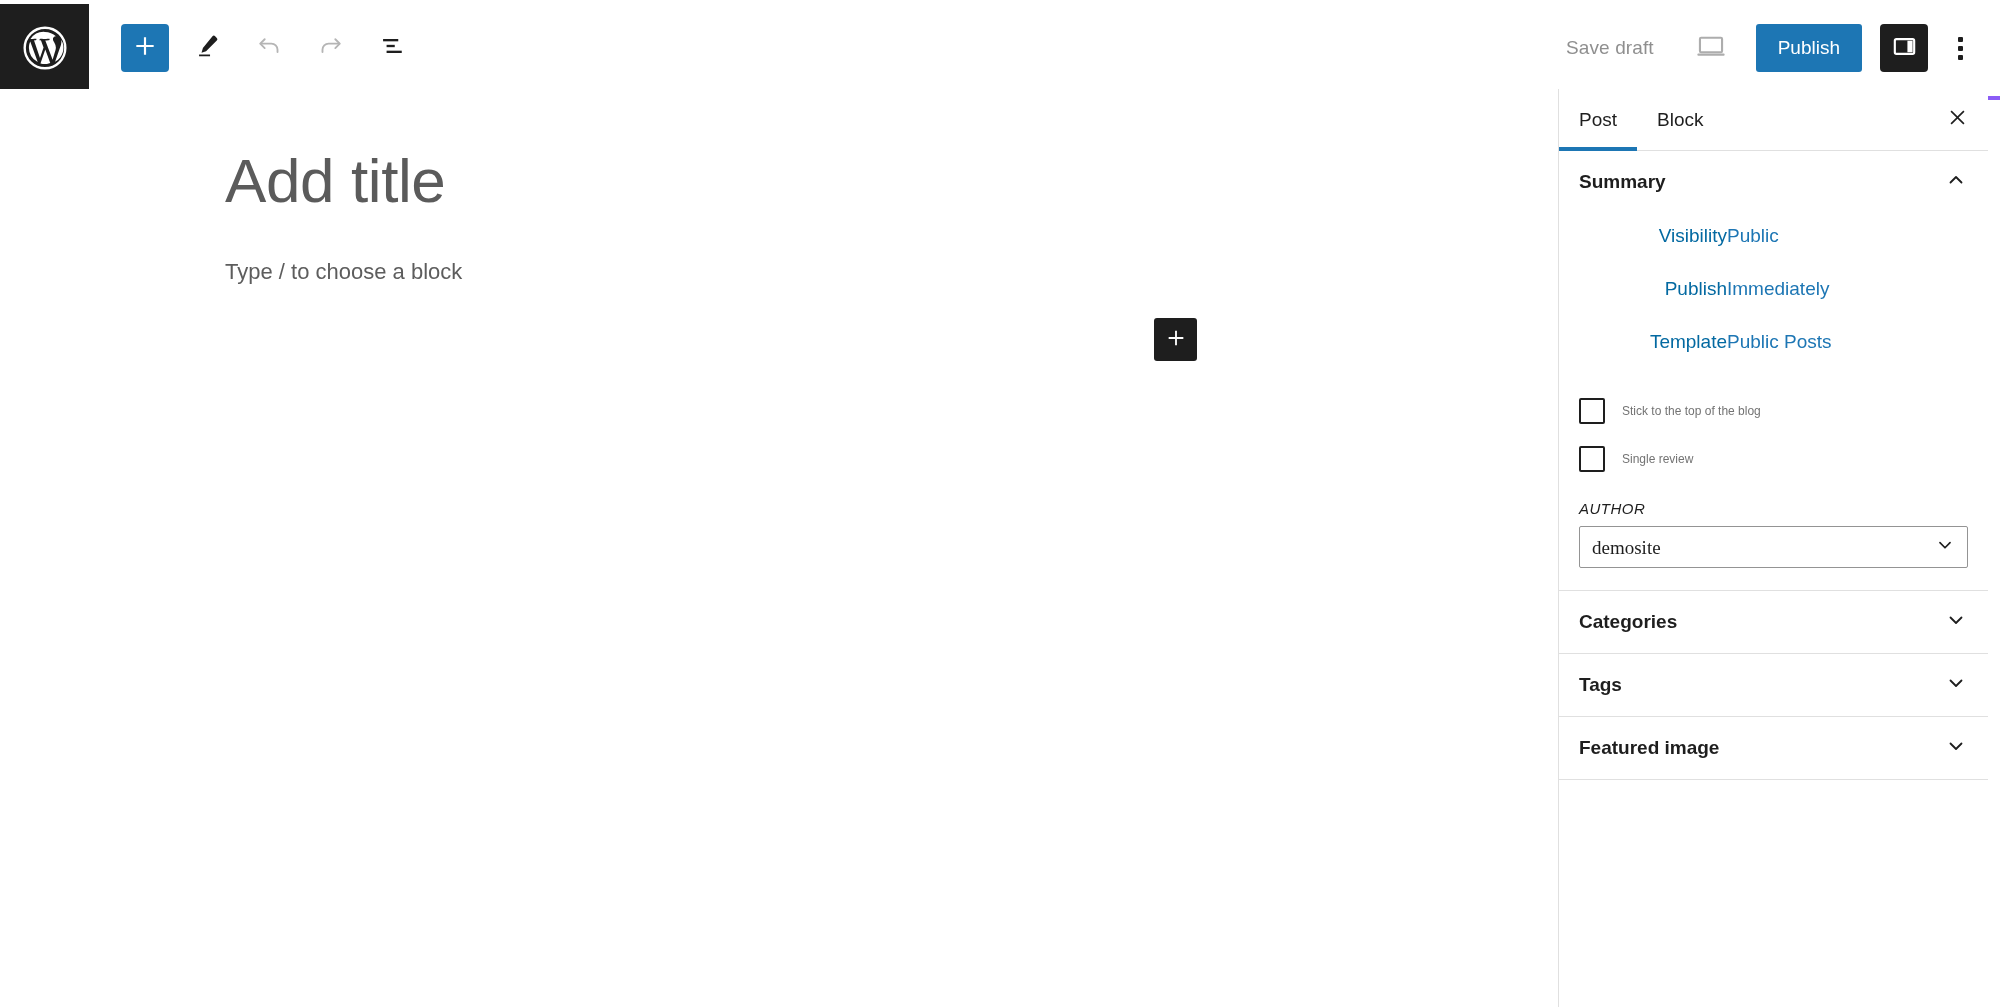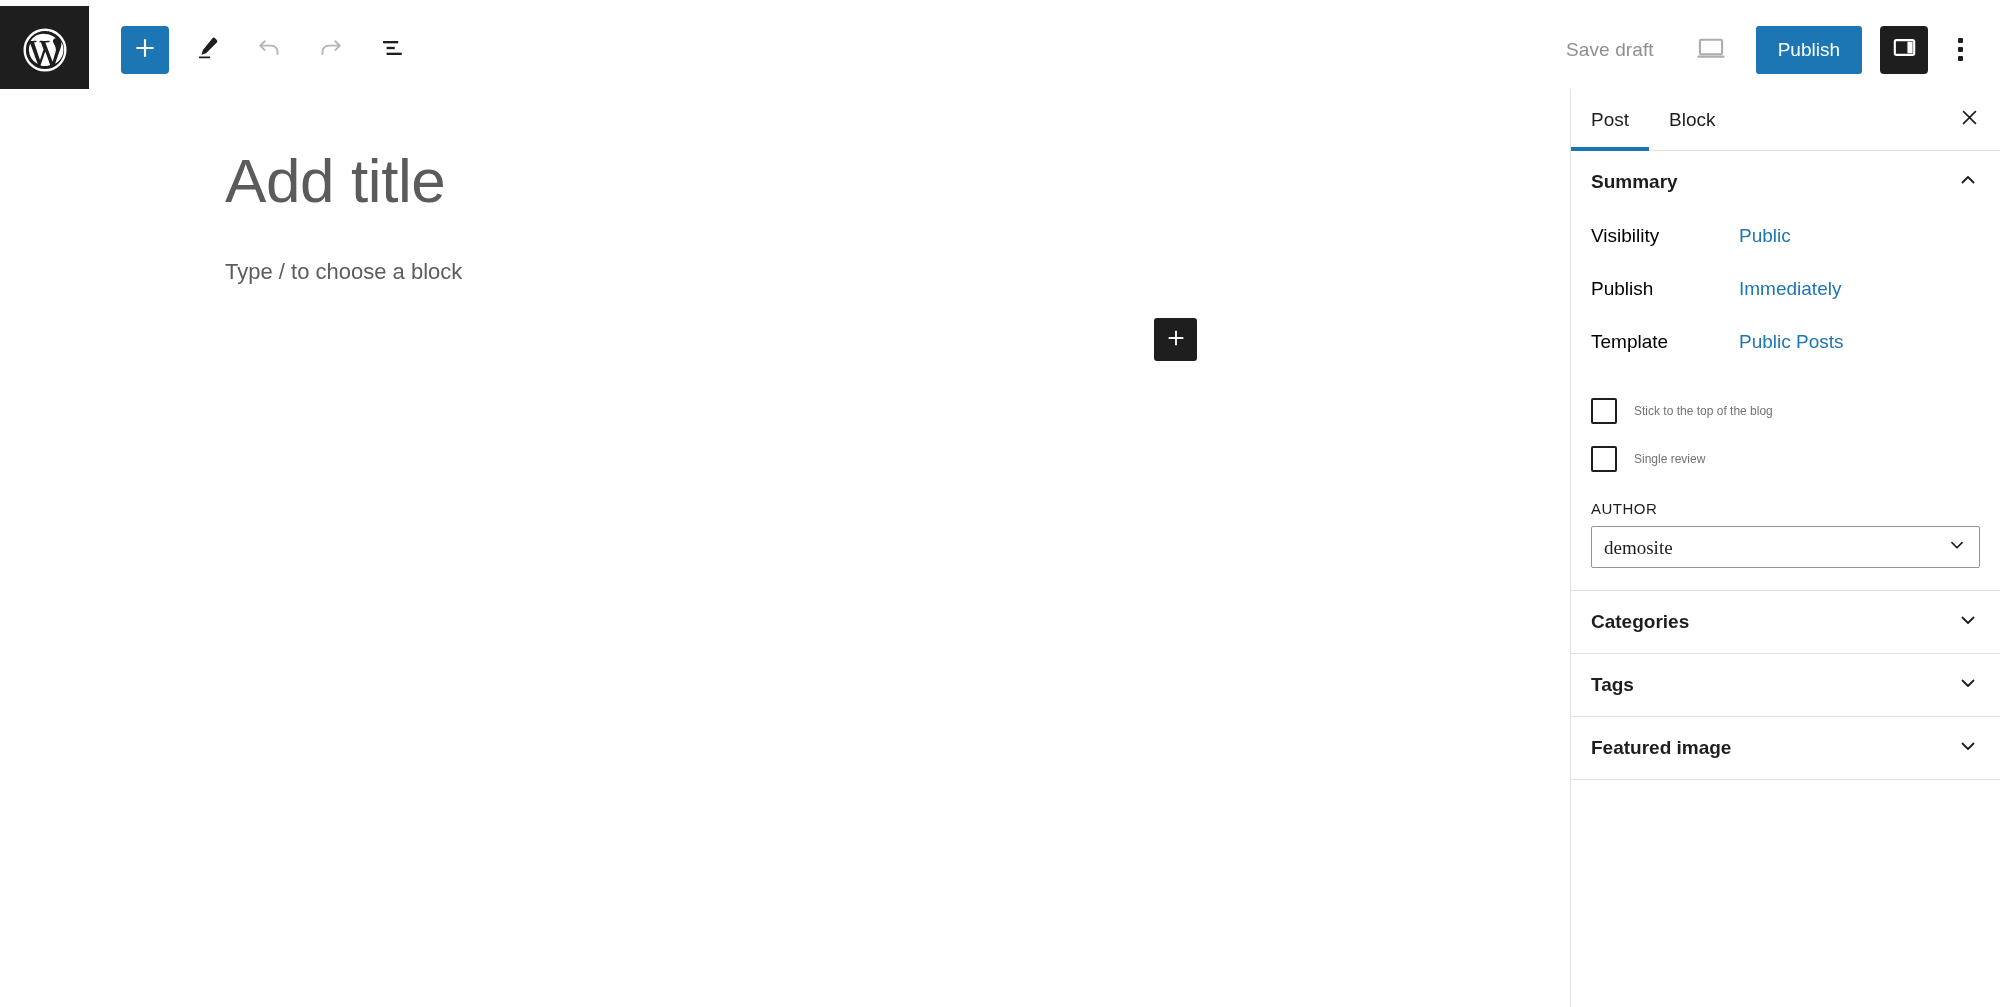--- a/index.html
+++ b/index.html
@@ -19,21 +19,21 @@
     background: #ffffff;
   }
 
   
   .header {
     position: absolute;
     top: 0; left: 0;
     width: 2000px;
     height: 100px;
     background: #ffffff;
-    border-bottom: 1px solid #8b5cf6;
+    border-bottom: 4px solid #8b5cf6;
     display: flex;
     align-items: center;
   }
 
   .wp-logo-block {
     width: 89px;
     height: 88px;
     background: #1e1e1e;
     display: flex;
     align-items: center;
@@ -184,21 +184,21 @@
     display: flex;
     align-items: center;
     justify-content: center;
     cursor: pointer;
   }
 
   
   .sidebar {
     position: absolute;
     top: 89px;
-    right: 0;
+    right: 12px;
     width: 430px;
     height: 918px;
     background: #ffffff;
     border-left: 1px solid #e0e0e0;
     overflow: hidden;
   }
 
   .sidebar-tabs {
     position: relative;
     height: 62px;
@@ -257,22 +257,23 @@
   .summary-row {
     display: flex;
     align-items: flex-start;
     min-height: 53px;
     padding-top: 6px;
   }
   .summary-label {
     width: 148px;
     flex: 0 0 148px;
     font-size: 19px;
-    color: #000000;
+    color: #0369a1;
     padding-top: 2px;
+    text-align: right;
   }
   .summary-value {
     font-size: 19px;
     color: #1d76b4;
     cursor: pointer;
     line-height: 1.35;
     word-break: break-word;
     max-width: 160px;
     background: none;
     border: none;
@@ -303,20 +304,21 @@
   }
 
   .field-label {
     font-size: 15px;
     letter-spacing: 0.5px;
     color: #1e1e1e;
     text-transform: uppercase;
     margin-top: 28px;
     margin-bottom: 9px;
     font-weight: 400;
+    font-style: italic;
   }
 
   .select-wrap {
     position: relative;
     width: 100%;
   }
   .author-select {
     width: 100%;
     height: 42px;
     border: 1px solid #949494;

